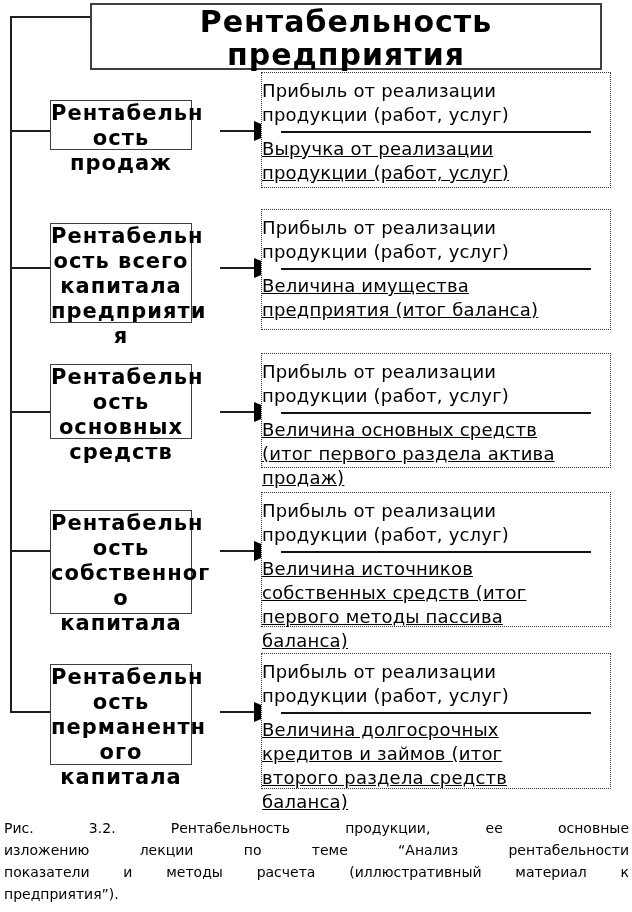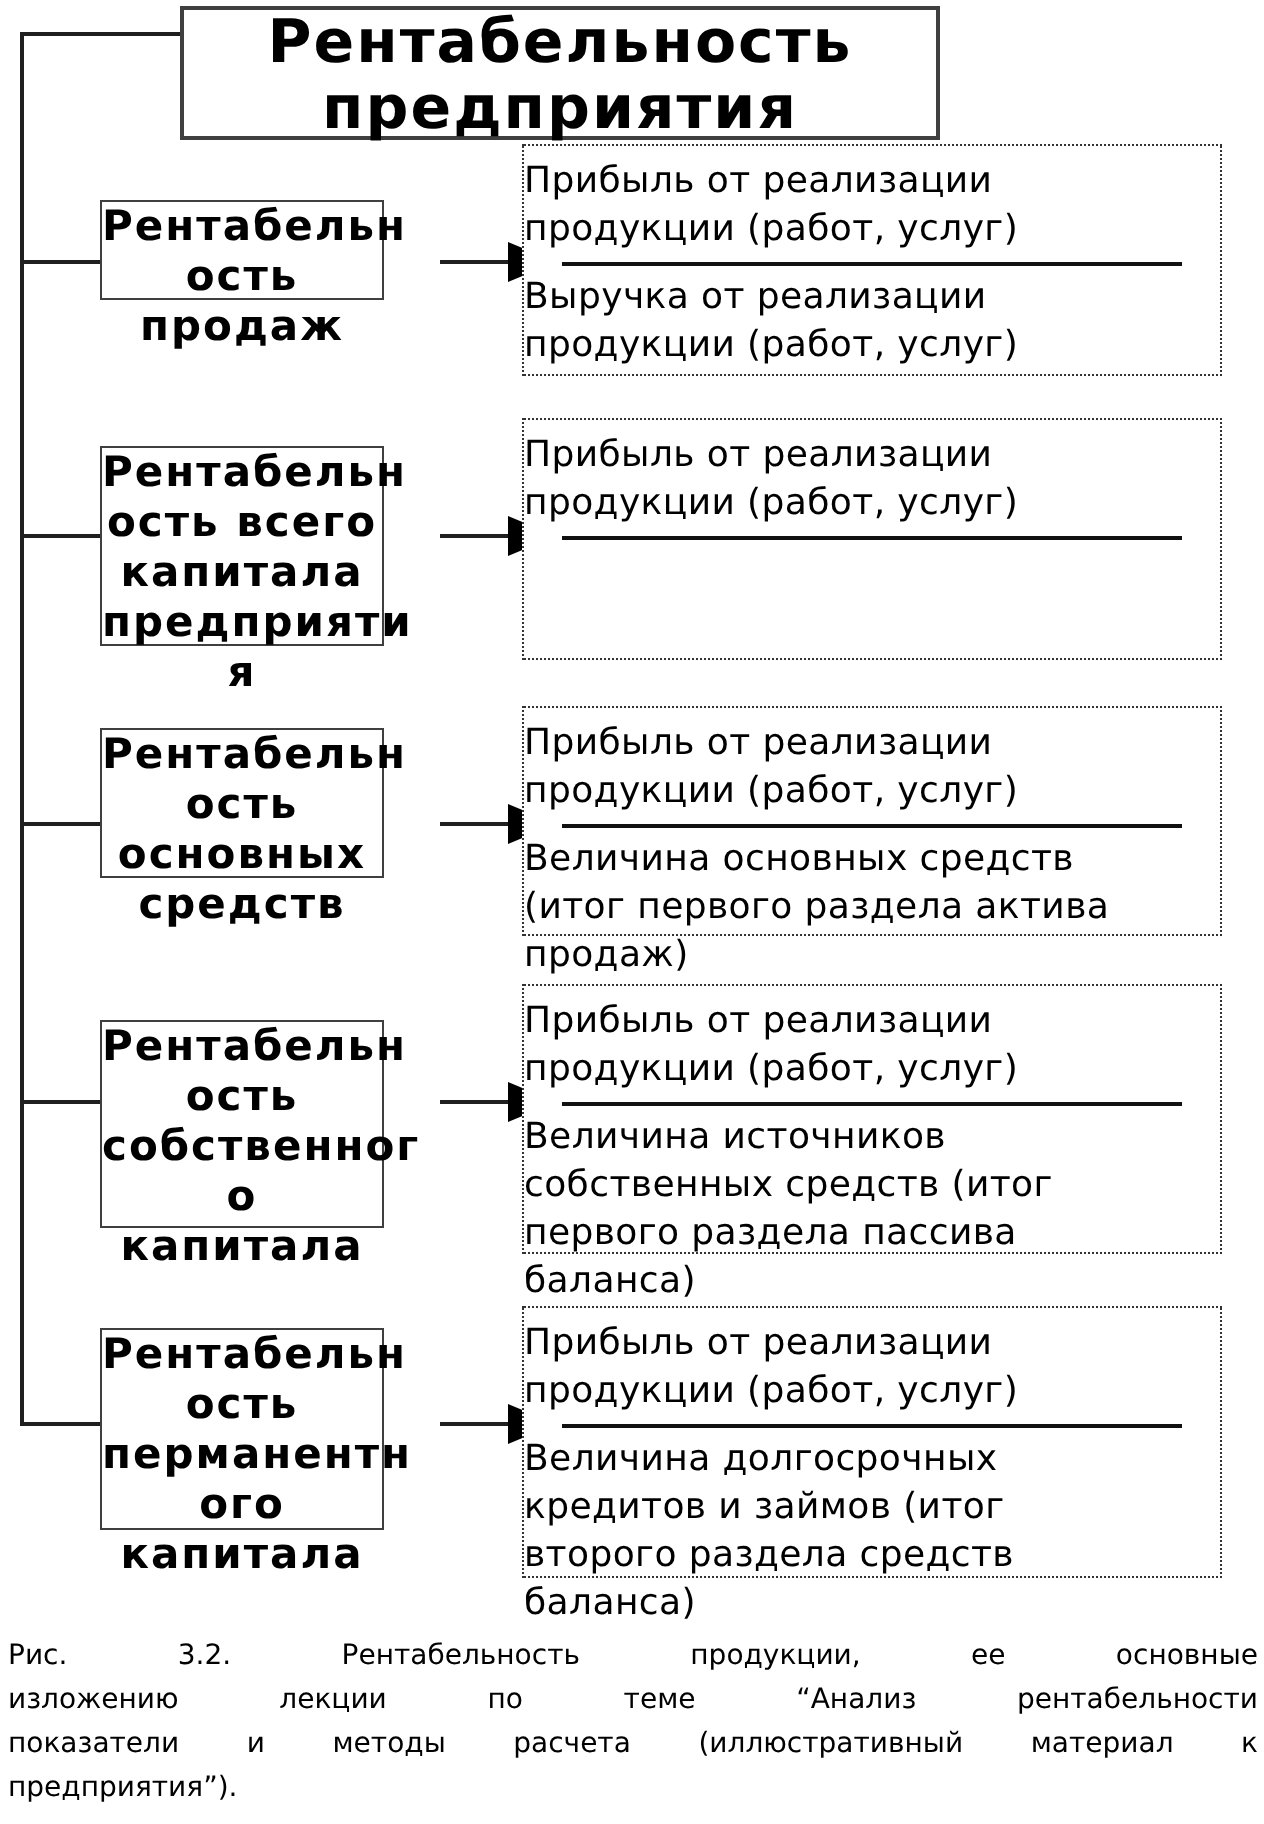--- a/index.html
+++ b/index.html
@@ -16,21 +16,21 @@
   .head{
     position:absolute;left:254px;width:0;height:0;
     border-left:24px solid #000;
     border-top:10px solid transparent;border-bottom:10px solid transparent;
   }
   .b1{top:130px}.b2{top:267px}.b3{top:411px}.b4{top:550px}.b5{top:711px}
   .h1{top:121px}.h2{top:258px}.h3{top:402px}.h4{top:541px}.h5{top:702px}
 
   
   .titlebox{
-    position:absolute;left:90px;top:3px;width:380px;height:67px;
+    position:absolute;left:90px;top:3px;width:512px;height:67px;
     border:2px solid #3f3f3f;background:#fff;box-sizing:border-box;
     text-align:center;font-weight:bold;font-size:30px;line-height:33px;
     letter-spacing:1px;white-space:pre-line;
   }
   
   .box{
     position:absolute;left:50px;width:142px;
     border:1.5px solid #3f3f3f;background:#fff;box-sizing:border-box;
     text-align:center;font-weight:bold;font-size:21px;line-height:25px;
     letter-spacing:1px;white-space:pre-line;
@@ -48,21 +48,21 @@
     padding-top:6px;text-align:left;font-size:18px;line-height:24px;
     letter-spacing:0.2px;
   }
   .fb1{top:72px;height:116px}
   .fb2{top:209px;height:121px}
   .fb3{top:353px;height:115px}
   .fb4{top:492px;height:135px}
   .fb5{top:653px;height:136px}
   .num{height:48px;white-space:pre-line;}
   .fline{height:2px;background:#111;width:310px;margin:4px auto;}
-  .den{white-space:pre-line;}
+  .den{white-space:pre-line;text-decoration:underline;}
 
   
   .cap{position:absolute;left:4px;top:817px;width:625px;font-size:14px;line-height:22px;}
   .capline{text-align:justify;text-align-last:justify;}
   .caplast{text-align:right;text-align-last:left;}
 </style>
 </head>
 <body>
 
 <div class="canvas">
@@ -92,20 +92,22 @@
 ость всего
 капитала
 предприяти
 я</div>
   <div class="line shaft b2"></div>
   <div class="head h2"></div>
   <div class="fbox fb2">
     <div class="num">Прибыль от реализации
 продукции (работ, услуг)</div>
     <div class="fline"></div>
+    <div class="den">Величина имущества
+предприятия (итог баланса)</div>
   </div>
 
   <div class="line branch b3"></div>
   <div class="box lb3">Рентабельн
 ость
 основных
 средств</div>
   <div class="line shaft b3"></div>
   <div class="head h3"></div>
   <div class="fbox fb3">
@@ -123,21 +125,21 @@
 собственног
 о капитала</div>
   <div class="line shaft b4"></div>
   <div class="head h4"></div>
   <div class="fbox fb4">
     <div class="num">Прибыль от реализации
 продукции (работ, услуг)</div>
     <div class="fline"></div>
     <div class="den">Величина источников
 собственных средств (итог
-первого раздела пассива
+первого методы пассива
 баланса)</div>
   </div>
 
   <div class="line branch b5"></div>
   <div class="box lb5">Рентабельн
 ость
 перманентн
 ого
 капитала</div>
   <div class="line shaft b5"></div>

